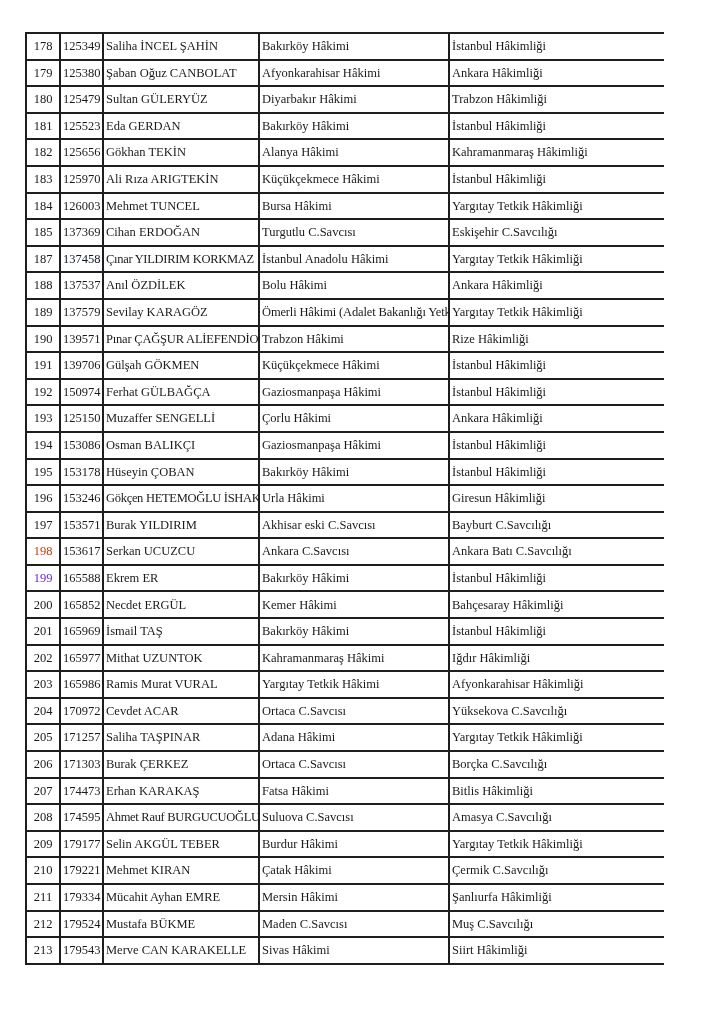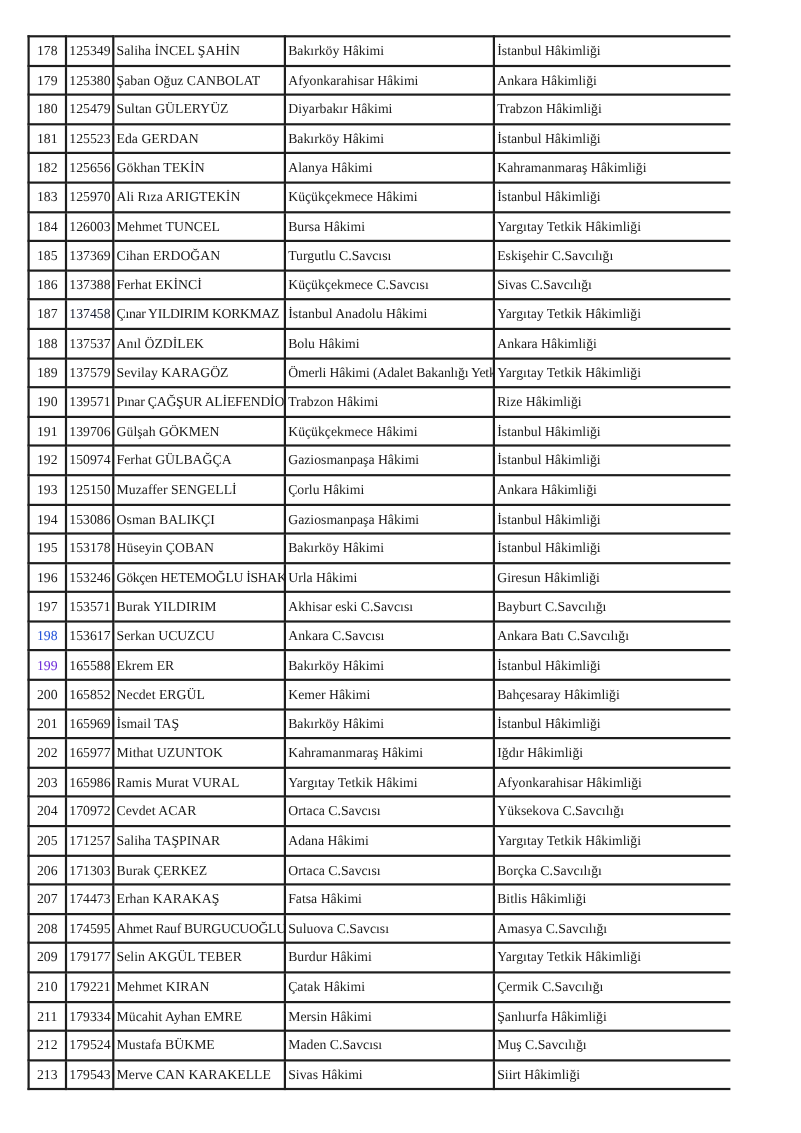--- a/index.html
+++ b/index.html
@@ -106,27 +106,20 @@
     <td class="c4" style="border-color: rgb(30, 30, 30); color: rgb(26, 26, 26);">Yargıtay Tetkik Hâkimliği</td>
   </tr>
         <tr>
     <td class="c0" style="border-color: rgb(30, 30, 30); color: rgb(26, 26, 26);">185</td>
     <td class="c1" style="border-color: rgb(30, 30, 30); color: rgb(26, 26, 26);">137369</td>
     <td class="c2" style="border-color: rgb(30, 30, 30); color: rgb(26, 26, 26);">Cihan ERDOĞAN</td>
     <td class="c3" style="border-color: rgb(30, 30, 30); color: rgb(26, 26, 26);">Turgutlu C.Savcısı</td>
     <td class="c4" style="border-color: rgb(30, 30, 30); color: rgb(26, 26, 26);">Eskişehir C.Savcılığı</td>
   </tr>
         <tr>
-    <td class="c0" style="border-color: rgb(30, 30, 30); color: rgb(26, 26, 26);">186</td>
-    <td class="c1" style="border-color: rgb(30, 30, 30); color: rgb(26, 26, 26);">137388</td>
-    <td class="c2" style="border-color: rgb(30, 30, 30); color: rgb(26, 26, 26);">Ferhat EKİNCİ</td>
-    <td class="c3" style="border-color: rgb(30, 30, 30); color: rgb(26, 26, 26);">Küçükçekmece C.Savcısı</td>
-    <td class="c4" style="border-color: rgb(30, 30, 30); color: rgb(26, 26, 26);">Sivas C.Savcılığı</td>
-  </tr>
-        <tr>
     <td class="c0" style="border-color: rgb(30, 30, 30); color: rgb(26, 26, 26);">187</td>
     <td class="c1" style="border-color: rgb(30, 30, 30); color: #0f172a;">137458</td>
     <td class="c2 tight" style="border-color: rgb(30, 30, 30); color: rgb(26, 26, 26);">Çınar YILDIRIM KORKMAZ</td>
     <td class="c3" style="border-color: rgb(30, 30, 30); color: rgb(26, 26, 26);">İstanbul Anadolu Hâkimi</td>
     <td class="c4" style="border-color: rgb(30, 30, 30); color: rgb(26, 26, 26);">Yargıtay Tetkik Hâkimliği</td>
   </tr>
         <tr>
     <td class="c0" style="border-color: rgb(30, 30, 30); color: rgb(26, 26, 26);">188</td>
     <td class="c1" style="border-color: rgb(30, 30, 30); color: rgb(26, 26, 26);">137537</td>
     <td class="c2" style="border-color: rgb(30, 30, 30); color: rgb(26, 26, 26);">Anıl ÖZDİLEK</td>
@@ -190,21 +183,21 @@
     <td class="c4" style="border-color: rgb(30, 30, 30); color: rgb(26, 26, 26);">Giresun Hâkimliği</td>
   </tr>
         <tr>
     <td class="c0" style="border-color: rgb(30, 30, 30); color: rgb(26, 26, 26);">197</td>
     <td class="c1" style="border-color: rgb(30, 30, 30); color: rgb(26, 26, 26);">153571</td>
     <td class="c2" style="border-color: rgb(30, 30, 30); color: rgb(26, 26, 26);">Burak YILDIRIM</td>
     <td class="c3" style="border-color: rgb(30, 30, 30); color: rgb(26, 26, 26);">Akhisar eski C.Savcısı</td>
     <td class="c4" style="border-color: rgb(30, 30, 30); color: rgb(26, 26, 26);">Bayburt C.Savcılığı</td>
   </tr>
         <tr>
-    <td class="c0" style="border-color: rgb(30, 30, 30); color: #1d4ed8;">198</td>
+    <td class="c0" style="border-color: rgb(30, 30, 30); color: #c2410c;">198</td>
     <td class="c1" style="border-color: rgb(30, 30, 30); color: rgb(26, 26, 26);">153617</td>
     <td class="c2" style="border-color: rgb(30, 30, 30); color: rgb(26, 26, 26);">Serkan UCUZCU</td>
     <td class="c3" style="border-color: rgb(30, 30, 30); color: rgb(26, 26, 26);">Ankara C.Savcısı</td>
     <td class="c4" style="border-color: rgb(30, 30, 30); color: rgb(26, 26, 26);">Ankara Batı C.Savcılığı</td>
   </tr>
         <tr>
     <td class="c0" style="border-color: rgb(30, 30, 30); color: #6d28d9;">199</td>
     <td class="c1" style="border-color: rgb(30, 30, 30); color: rgb(26, 26, 26);">165588</td>
     <td class="c2" style="border-color: rgb(30, 30, 30); color: rgb(26, 26, 26);">Ekrem ER</td>
     <td class="c3" style="border-color: rgb(30, 30, 30); color: rgb(26, 26, 26);">Bakırköy Hâkimi</td>

